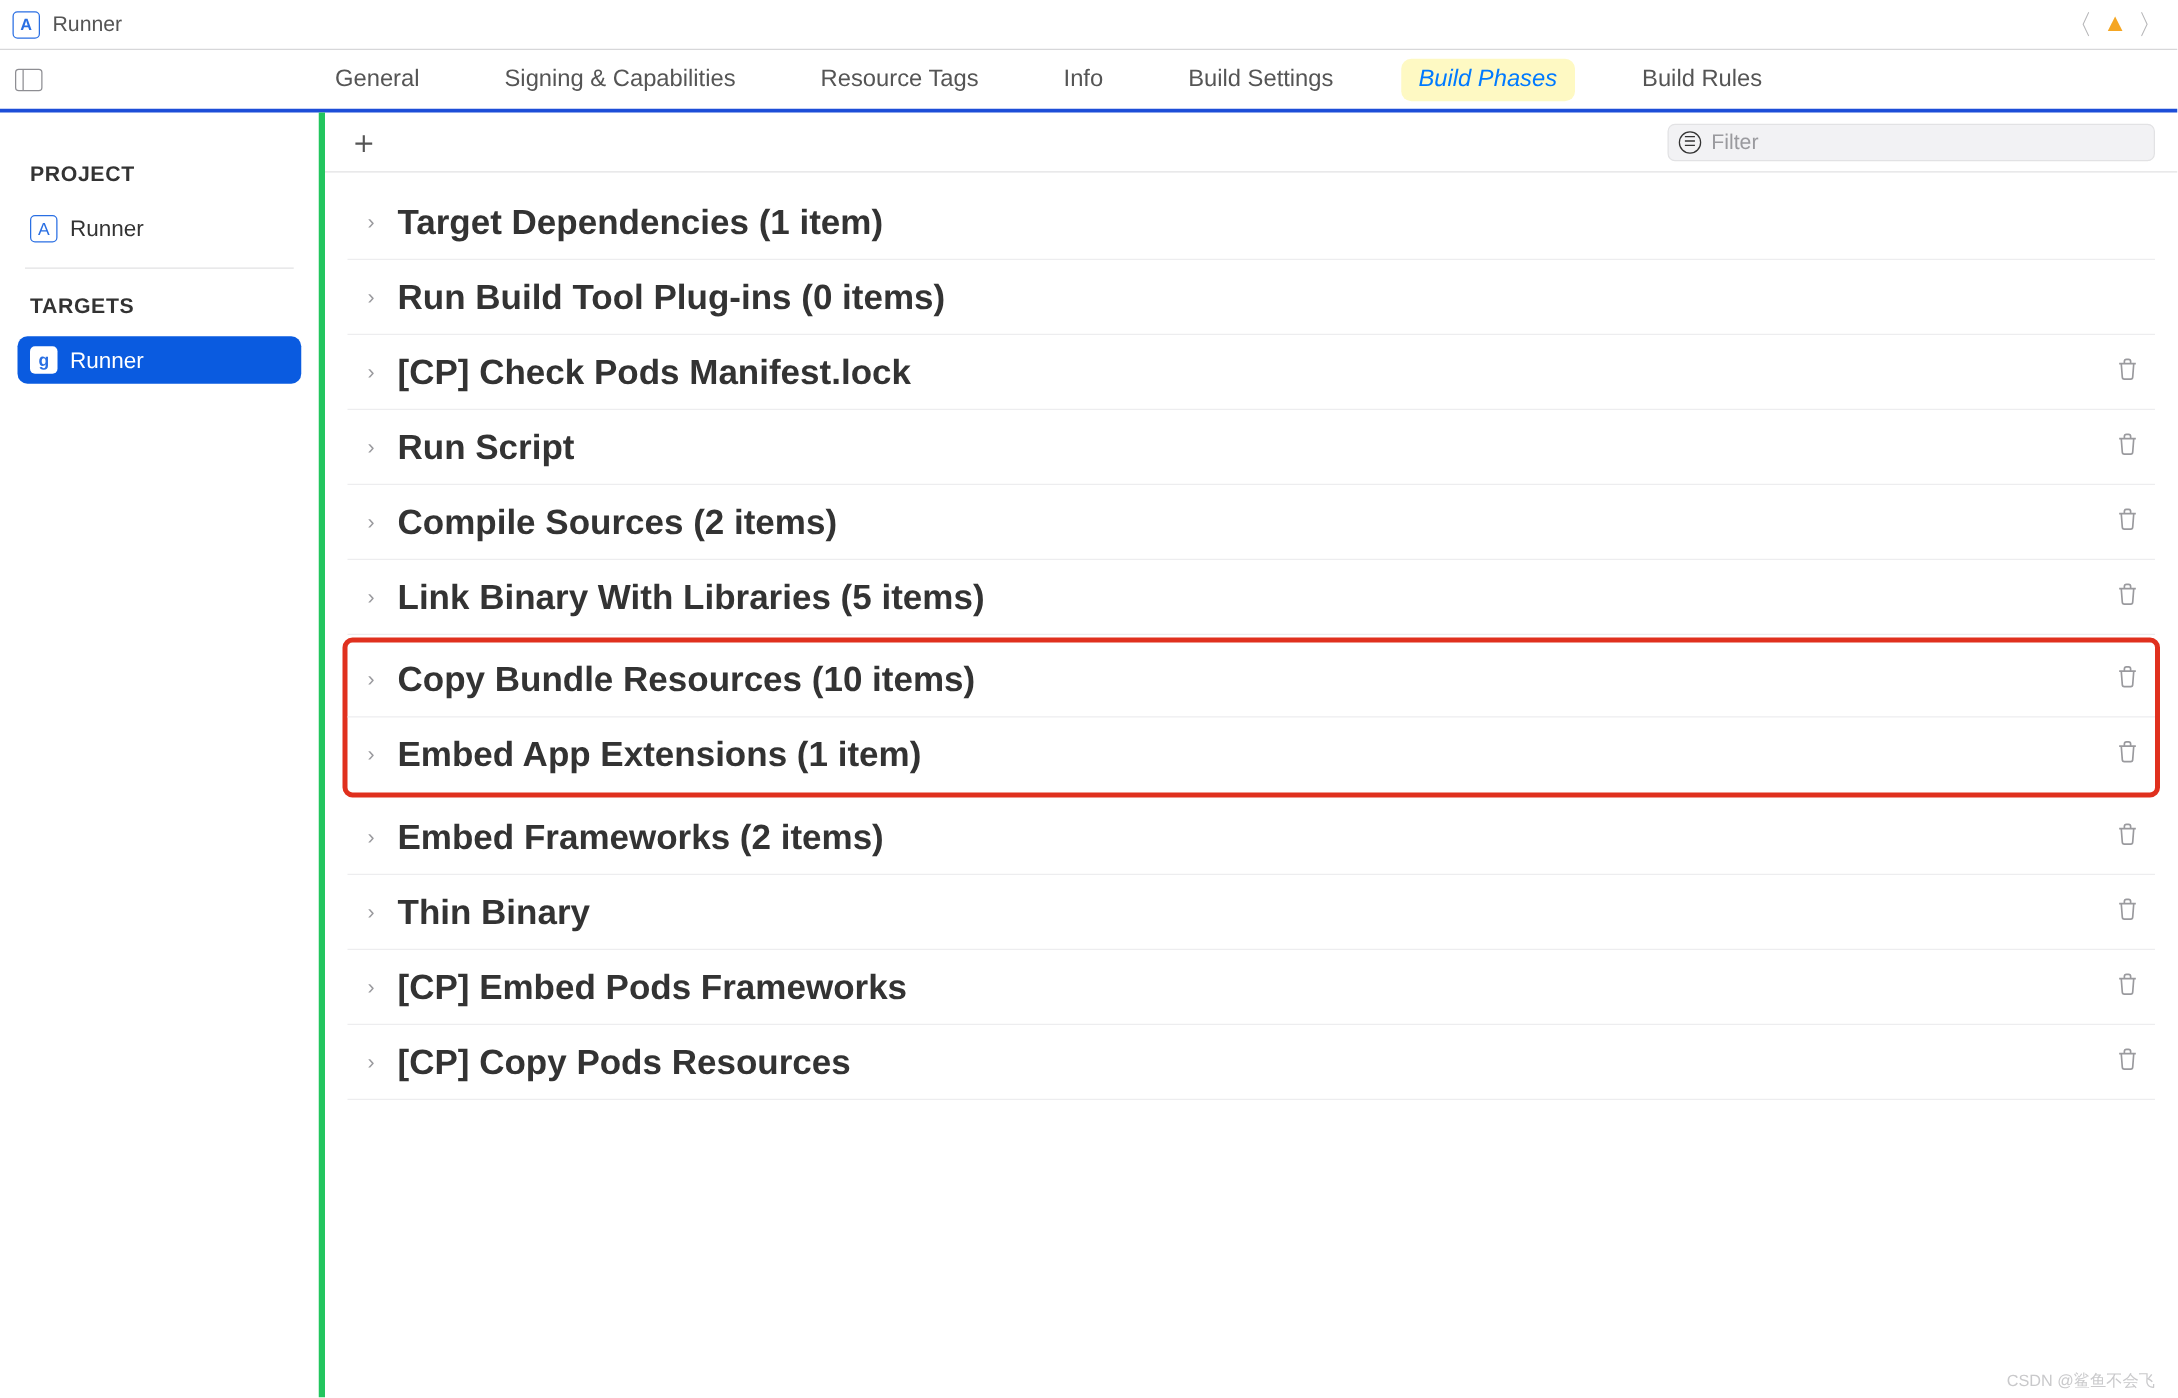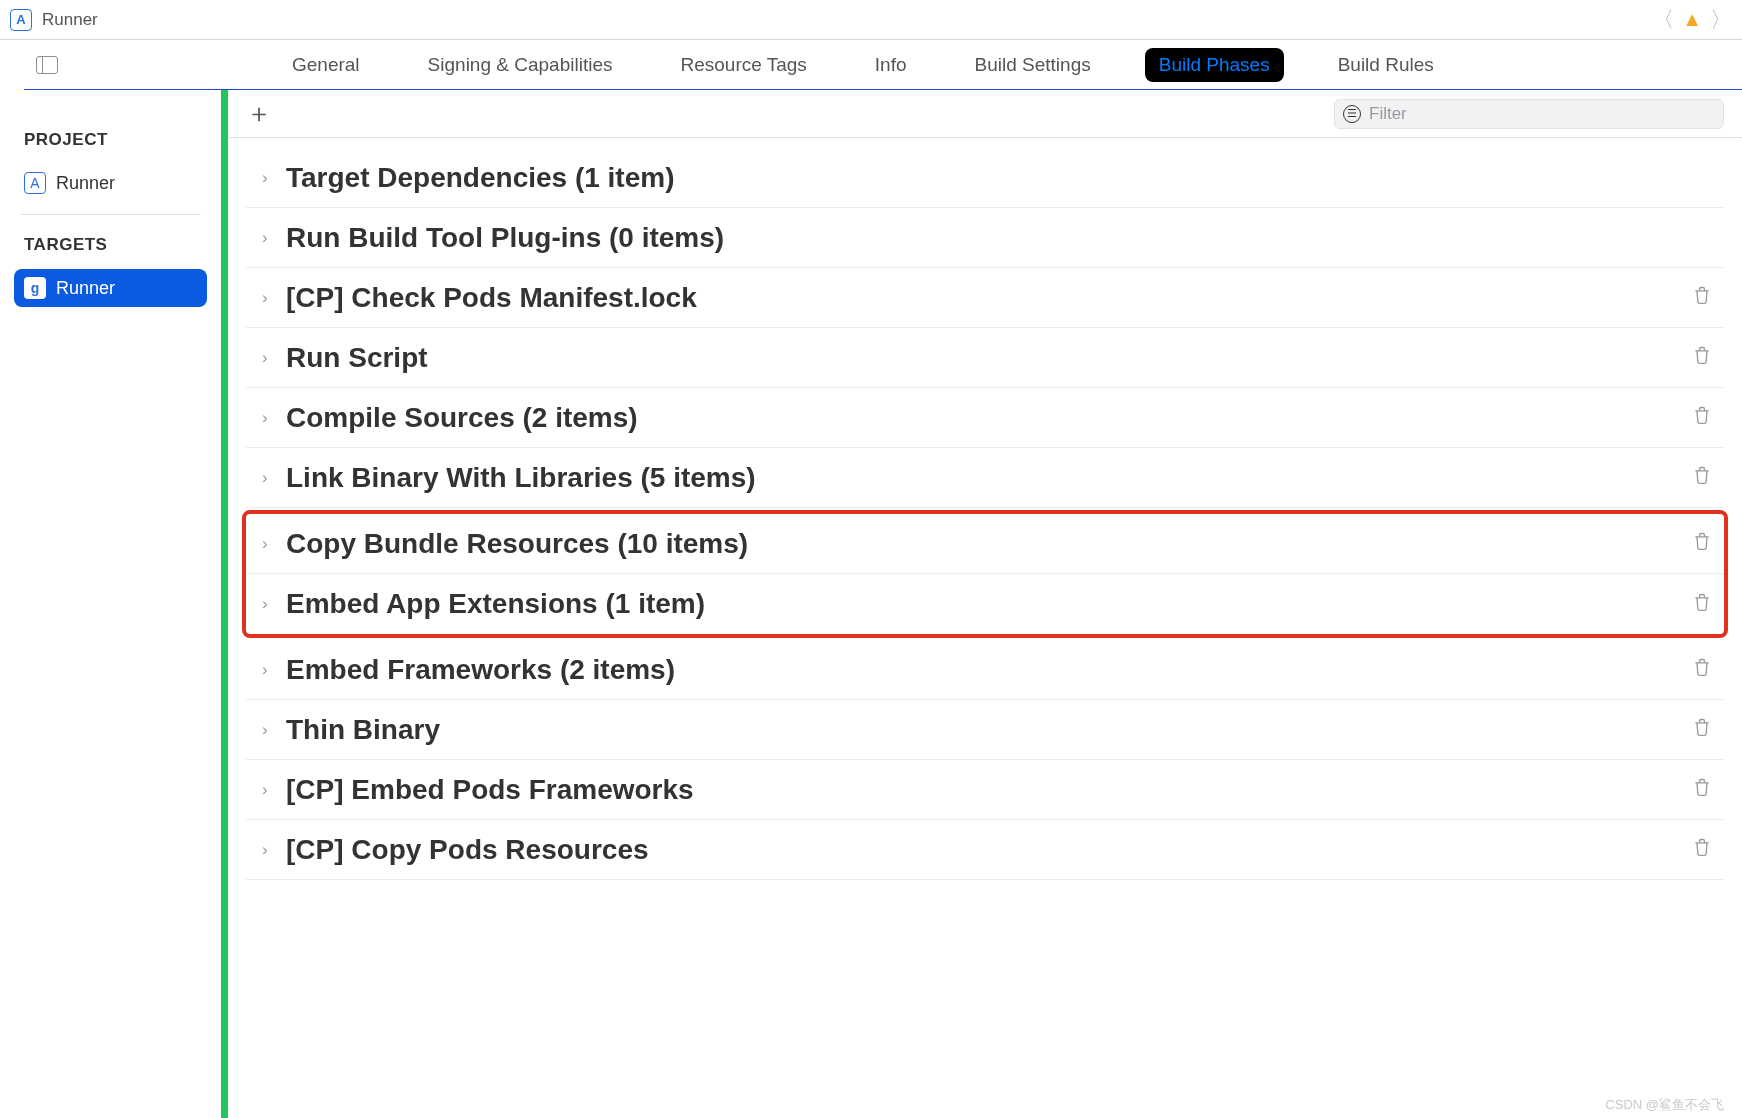--- a/index.html
+++ b/index.html
@@ -29,47 +29,46 @@
     }
     .titlebar .title { font-size: 17px; color: #555; }
     .titlebar-right { margin-left: auto; display: flex; gap: 8px; align-items: center; }
     .nav-arrow { color: #b6b6b8; font-size: 22px; font-weight: 300; }
     .warn-icon { color: #f5a623; font-size: 20px; }
 
     
     .tabbar {
       height: 50px;
       display: flex; align-items: center;
-      border-bottom: 1px solid #1d4ed8;
+      border-bottom: 3px solid #1d4ed8;
       padding-left: 12px;
       gap: 40px;
-      margin-left: 24px;
     }
     .sidebar-toggle {
       width: 22px; height: 18px;
       border: 1.5px solid #8e8e93;
       border-radius: 3px;
       position: relative;
     }
     .sidebar-toggle::before {
       content: ""; position: absolute; left: 5px; top: 0; bottom: 0;
       border-left: 1.5px solid #8e8e93;
     }
     .tabs { display: flex; gap: 40px; margin-left: 180px; }
     .tab {
       font-size: 19px; color: #555; padding: 6px 14px; border-radius: 8px;
       white-space: nowrap;
     }
-    .tab.active { color: #007aff; background: #000000; }
+    .tab.active { color: #007aff; background: #fef9c3; font-style: italic; }
 
     
     .main { display: flex; height: calc(100% - 90px); }
     .sidebar {
-      width: 228px;
-      border-right: 7px solid #22c55e;
+      width: 260px;
+      border-right: 5px solid #22c55e;
       padding: 20px 14px;
     }
     .section-label {
       font-size: 17px; font-weight: 700; color: #333; letter-spacing: 0.5px;
       margin: 20px 10px 14px;
     }
     .sidebar .divider { border-top: 1px solid #e2e2e4; margin: 12px 6px 6px; }
     .side-item {
       display: flex; align-items: center; gap: 10px;
       padding: 8px 10px; border-radius: 8px;

